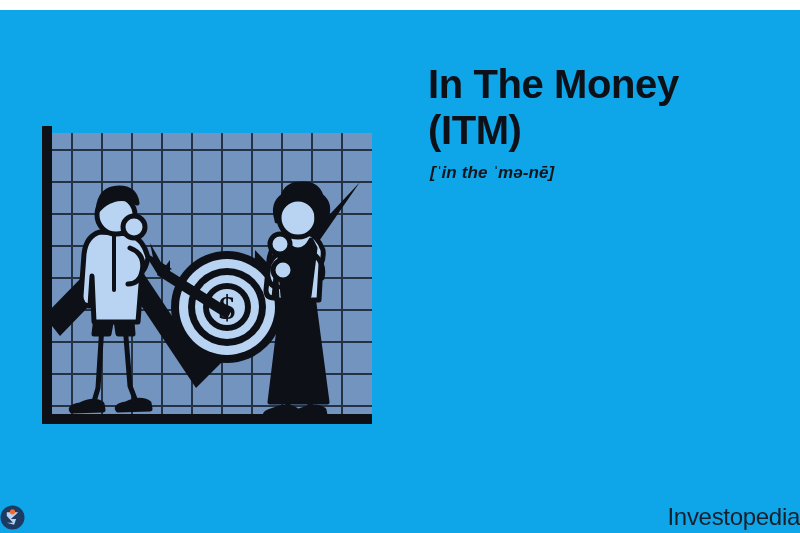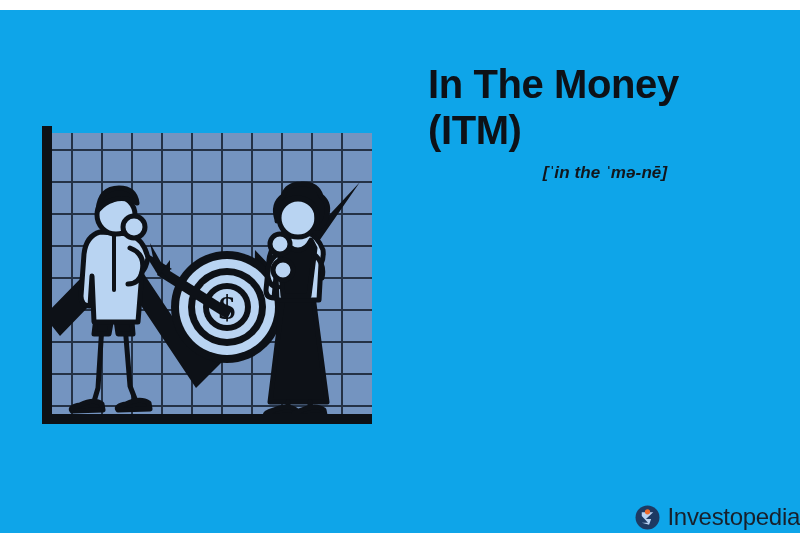--- a/index.html
+++ b/index.html
@@ -50,40 +50,39 @@
     margin: 0;
     white-space: pre-line;
   }
   #pronunciation {
     font-size: 17px;
     font-style: italic;
     font-weight: 600;
     color: #12161c;
     margin: 10px 0 0 2px;
     letter-spacing: 0.1px;
-    text-align: center;
   }
   #definition {
     font-size: 24.5px;
     line-height: 1.3;
     font-weight: 600;
     color: #10151b;
     margin: 14px 0 0 0;
     letter-spacing: -0.1px;
   }
 
   
   #brand {
     position: absolute;
     left: 0;
     right: 0;
     bottom: 12px;
     display: flex;
     align-items: center;
-    justify-content: flex-end;
+    justify-content: space-between;
     gap: 7px;
   }
   #brand-mark {
     width: 25px;
     height: 25px;
     display: block;
   }
   #brand-name {
     font-size: 24px;
     font-weight: 500;

